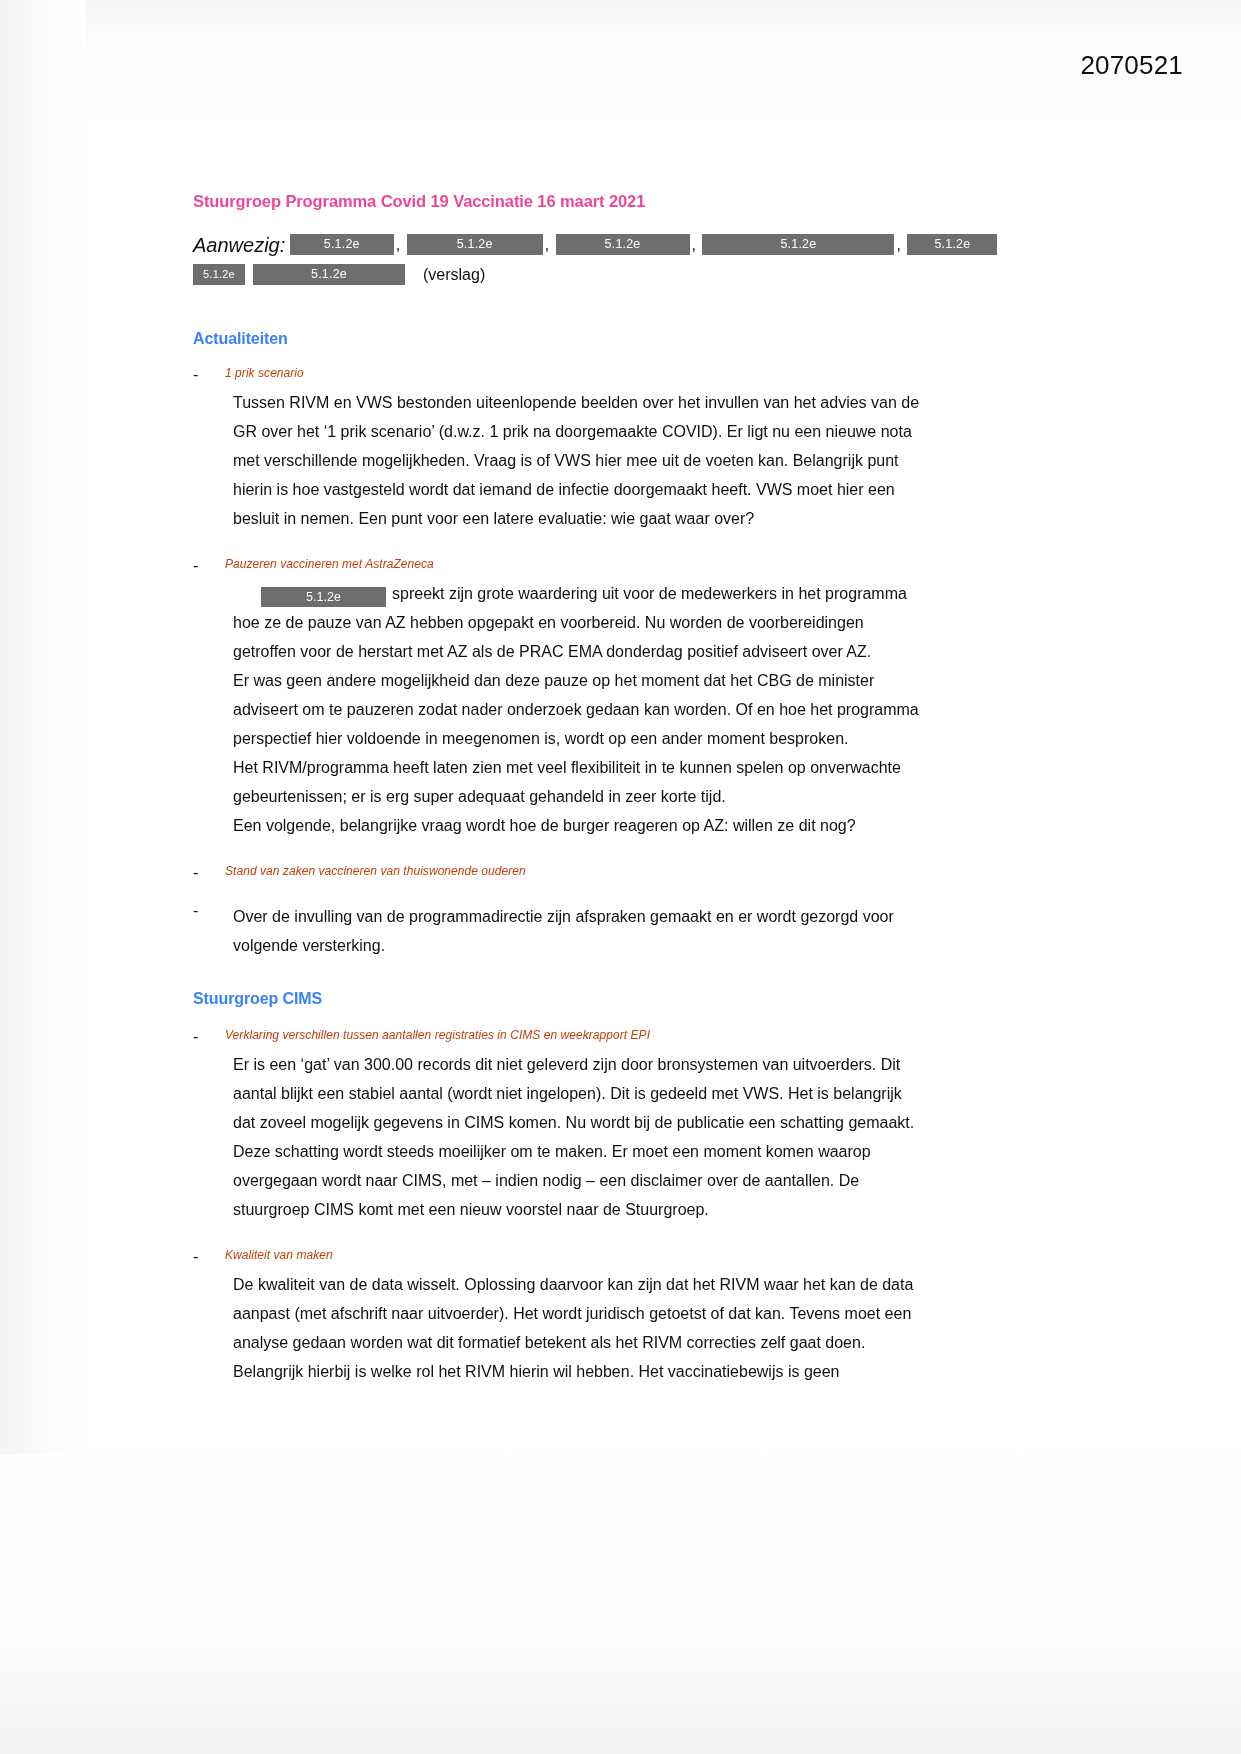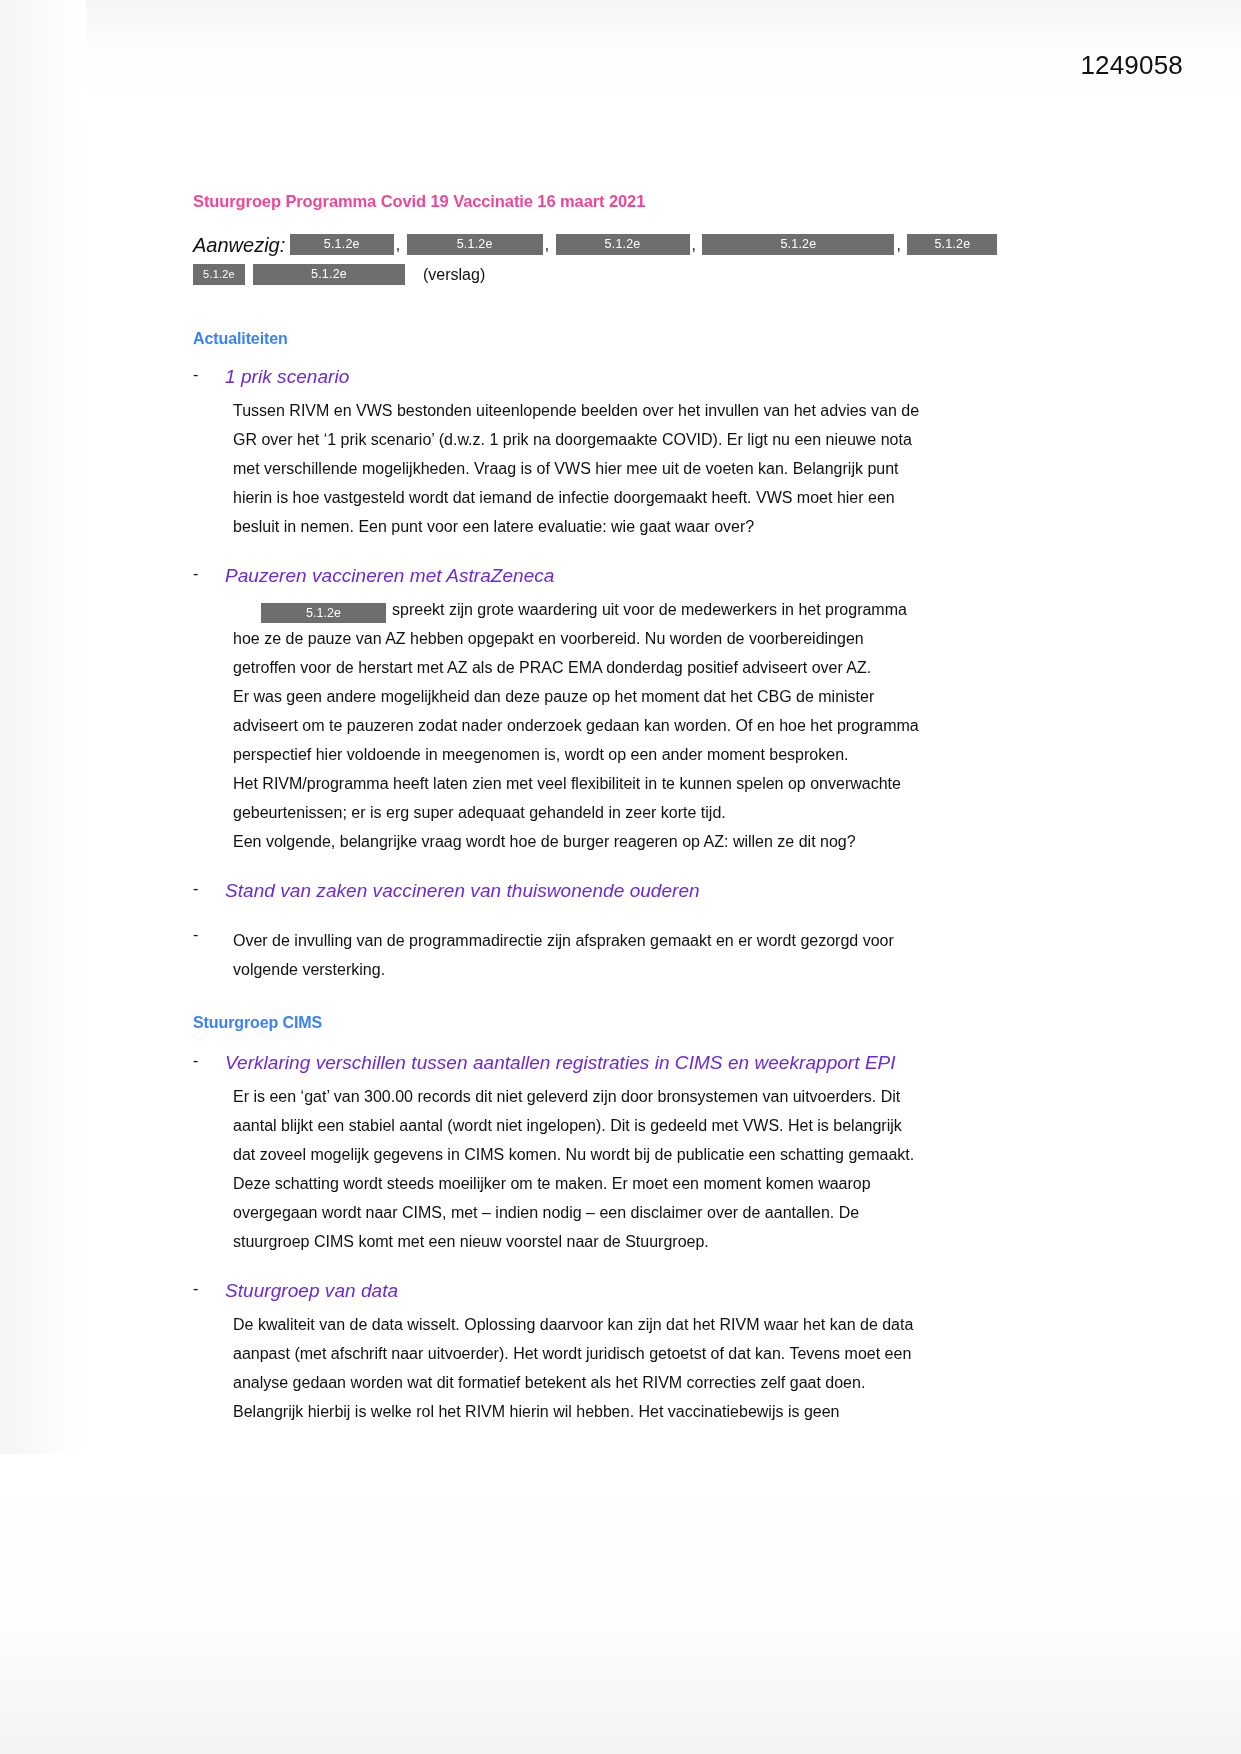--- a/index.html
+++ b/index.html
@@ -128,23 +128,23 @@
     padding-left: 32px;
   }
   .bullet .dash {
     position: absolute;
     left: 0;
     top: 0;
     font-size: 16px;
     color: #111111;
   }
   .bullet-title {
-    font-size: 19px;
+    font-size: 12px;
     font-style: italic;
-    color: #6d28d9;
+    color: #c2410c;
     margin: 0 0 2px 0;
     letter-spacing: 0.05px;
   }
   .bullet-body {
     font-size: 16px;
     line-height: 29px;
     color: #111111;
     margin: 8px;
     text-align: left;
   }
@@ -168,21 +168,21 @@
   }
 </style>
 </head>
 <body>
 
 <div class="page">
   <div class="scan-edge-top"></div>
   <div class="scan-edge-left"></div>
   <div class="scan-edge-bottom"></div>
 
-  <div class="doc-number">1249058</div>
+  <div class="doc-number">2070521</div>
 
   <div class="content">
 
     <div class="doc-title">Stuurgroep Programma Covid 19 Vaccinatie 16 maart 2021</div>
 
     <div class="attendees">
       <div class="attendees-row">
         <span class="attendees-label">Aanwezig:</span>
         <span class="redact" style="width:104px;">5.1.2e</span><span class="comma">,</span>
         <span class="redact" style="width:136px;">5.1.2e</span><span class="comma">,</span>
@@ -233,20 +233,20 @@
     <div class="bullet">
       <span class="dash">-</span>
       <div class="bullet-title">Verklaring verschillen tussen aantallen registraties in CIMS en weekrapport EPI</div>
       <div class="bullet-body">
         <p>Er is een ‘gat’ van 300.00 records dit niet geleverd zijn door bronsystemen van uitvoerders. Dit aantal blijkt een stabiel aantal (wordt niet ingelopen). Dit is gedeeld met VWS. Het is belangrijk dat zoveel mogelijk gegevens in CIMS komen. Nu wordt bij de publicatie een schatting gemaakt. Deze schatting wordt steeds moeilijker om te maken. Er moet een moment komen waarop overgegaan wordt naar CIMS, met – indien nodig – een disclaimer over de aantallen. De stuurgroep CIMS komt met een nieuw voorstel naar de Stuurgroep.</p>
       </div>
     </div>
 
     <div class="bullet">
       <span class="dash">-</span>
-      <div class="bullet-title">Stuurgroep van data</div>
+      <div class="bullet-title">Kwaliteit van maken</div>
       <div class="bullet-body">
         <p>De kwaliteit van de data wisselt. Oplossing daarvoor kan zijn dat het RIVM waar het kan de data aanpast (met afschrift naar uitvoerder). Het wordt juridisch getoetst of dat kan. Tevens moet een analyse gedaan worden wat dit formatief betekent als het RIVM correcties zelf gaat doen. Belangrijk hierbij is welke rol het RIVM hierin wil hebben. Het vaccinatiebewijs is geen</p>
       </div>
     </div>
 
   </div>
 </div>
 
 </body></html>

